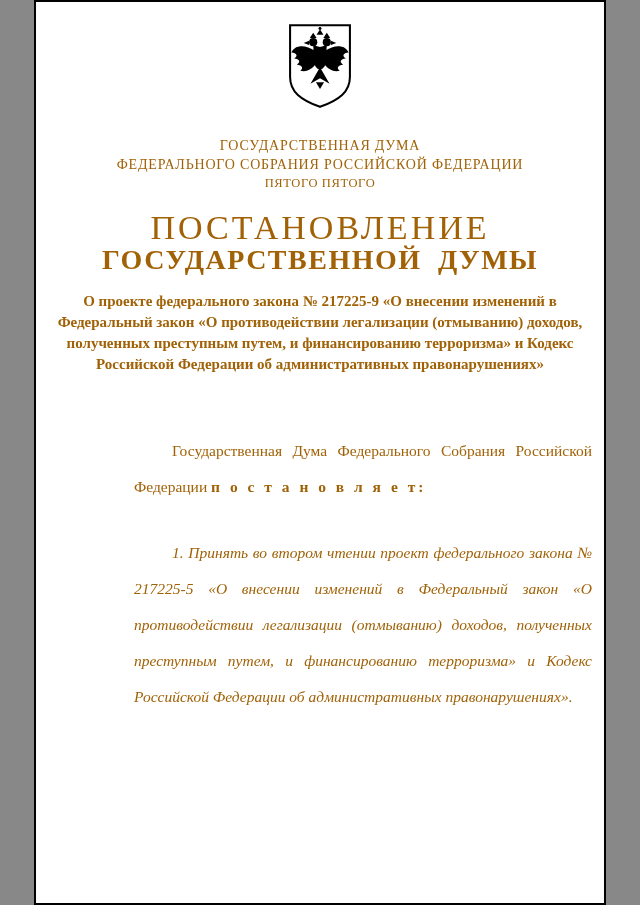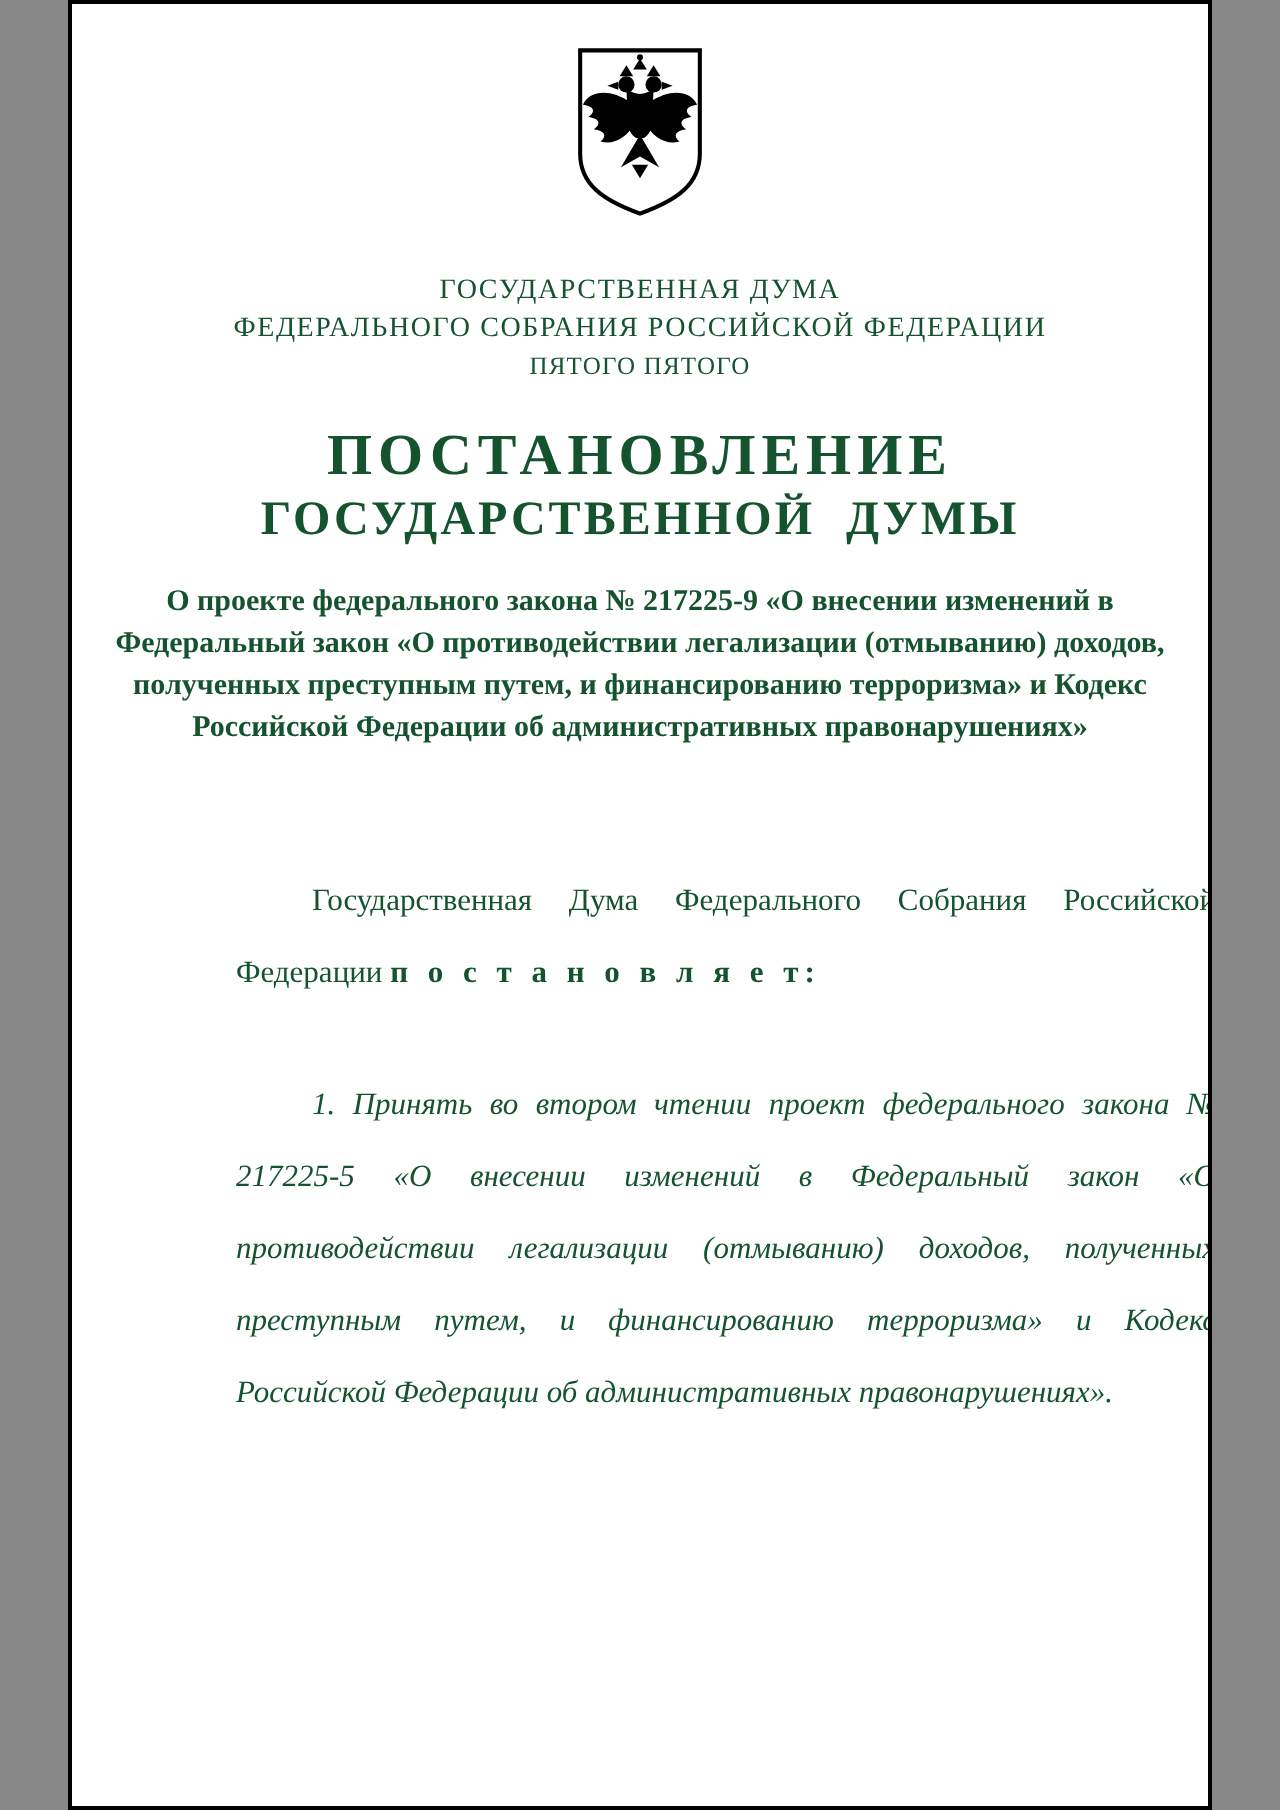--- a/index.html
+++ b/index.html
@@ -9,21 +9,21 @@
   }
   .page {
     position: relative;
     width: 572px;
     height: 905px;
     margin: 0 auto;
     background: #ffffff;
     border: 2px solid #000000;
     box-sizing: border-box;
     font-family: "Liberation Serif", "DejaVu Serif", serif;
-    color: #14532d;
+    color: #a16207;
     overflow: hidden;
   }
   .crest {
     width: 68px;
     margin: 18px auto 0 auto;
     display: block;
   }
   .org-block {
     margin-top: 24px;
     text-align: center;
@@ -35,27 +35,27 @@
   }
   .org-line-3 {
     font-size: 12.5px;
     letter-spacing: 0.6px;
   }
   .title-block {
     margin-top: 20px;
     text-align: center;
   }
   .title-main {
-    font-size: 29px;
-    font-weight: bold;
+    font-size: 34px;
+    font-weight: normal;
     letter-spacing: 3px;
     line-height: 30px;
   }
   .title-sub {
-    font-size: 24px;
+    font-size: 28px;
     font-weight: bold;
     letter-spacing: 1.5px;
     word-spacing: 8px;
     line-height: 30px;
     margin-top: 2px;
   }
   .subject {
     margin: 16px auto 0 auto;
     width: 525px;
     text-align: center;
@@ -64,21 +64,21 @@
     line-height: 21px;
   }
   .doc-body {
     margin: 58px 0 0 82px;
     width: 490px;
     font-size: 15.5px;
     line-height: 36px;
     text-align: justify;
   }
   .doc-body p {
-    margin: 0;
+    margin: 16px;
     text-indent: 38px;
   }
   .intro .spaced {
     font-weight: bold;
     letter-spacing: 3px;
   }
   .item-1 {
     margin-top: 30px !important;
     font-style: italic;
   }

